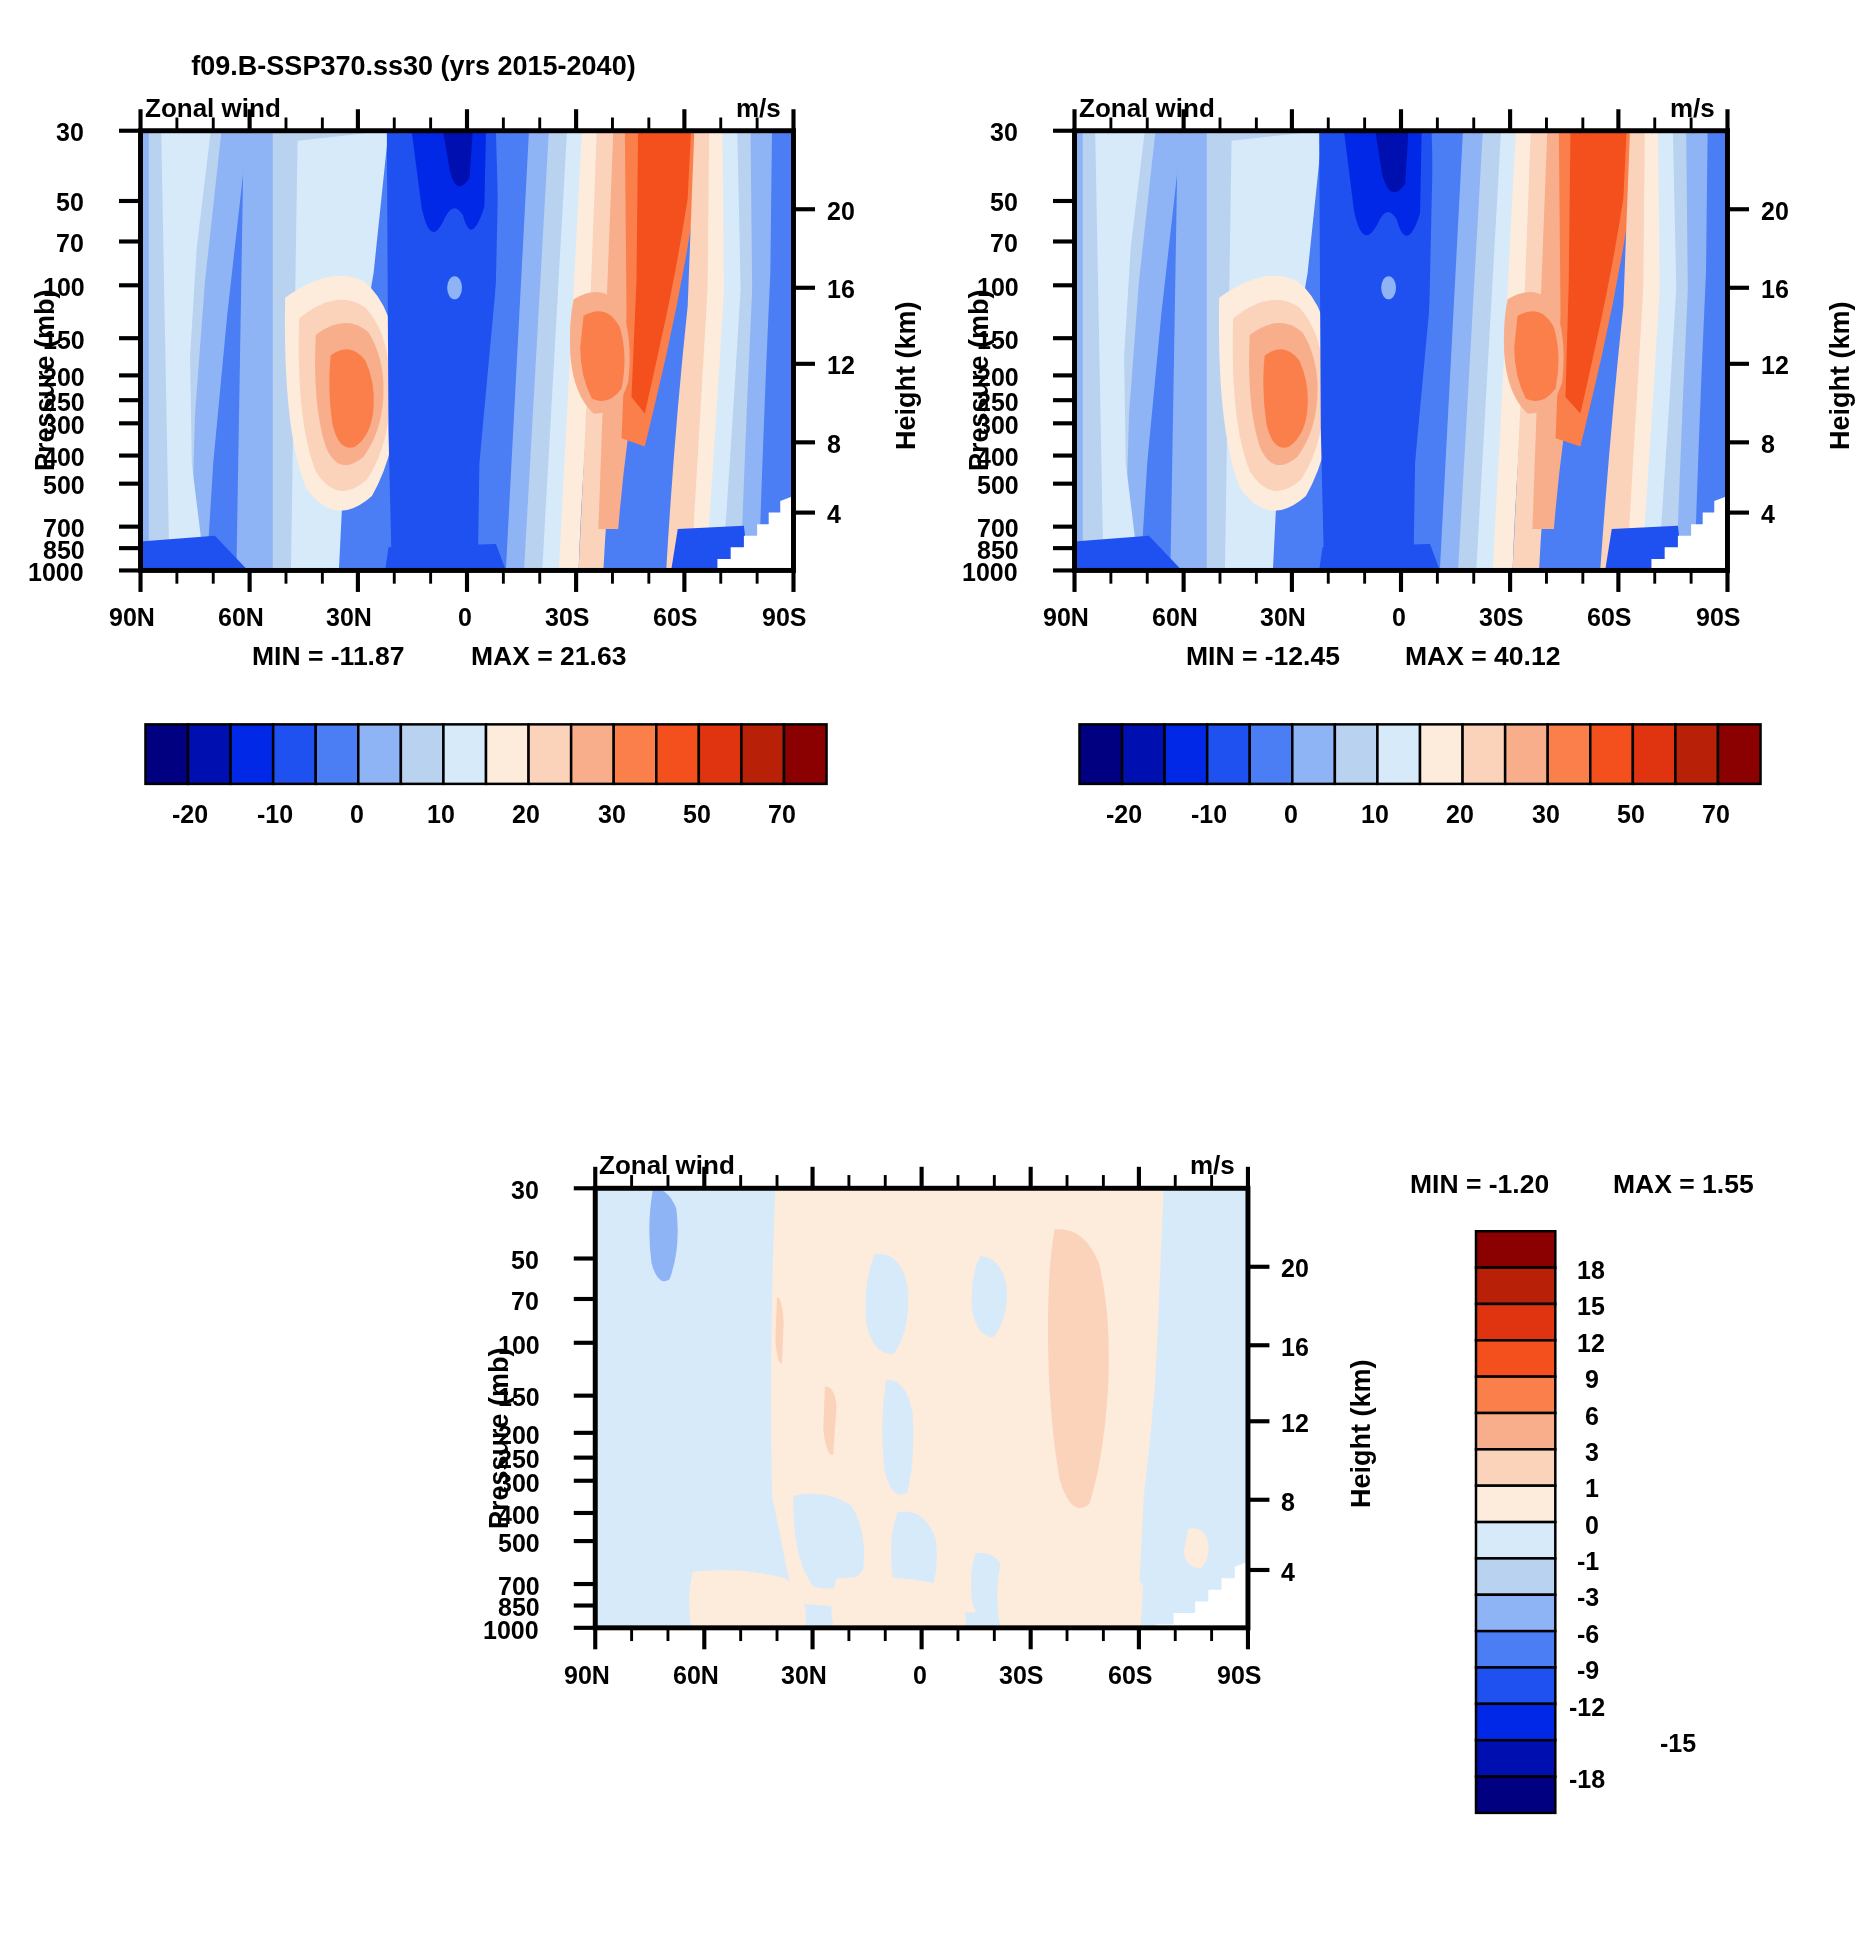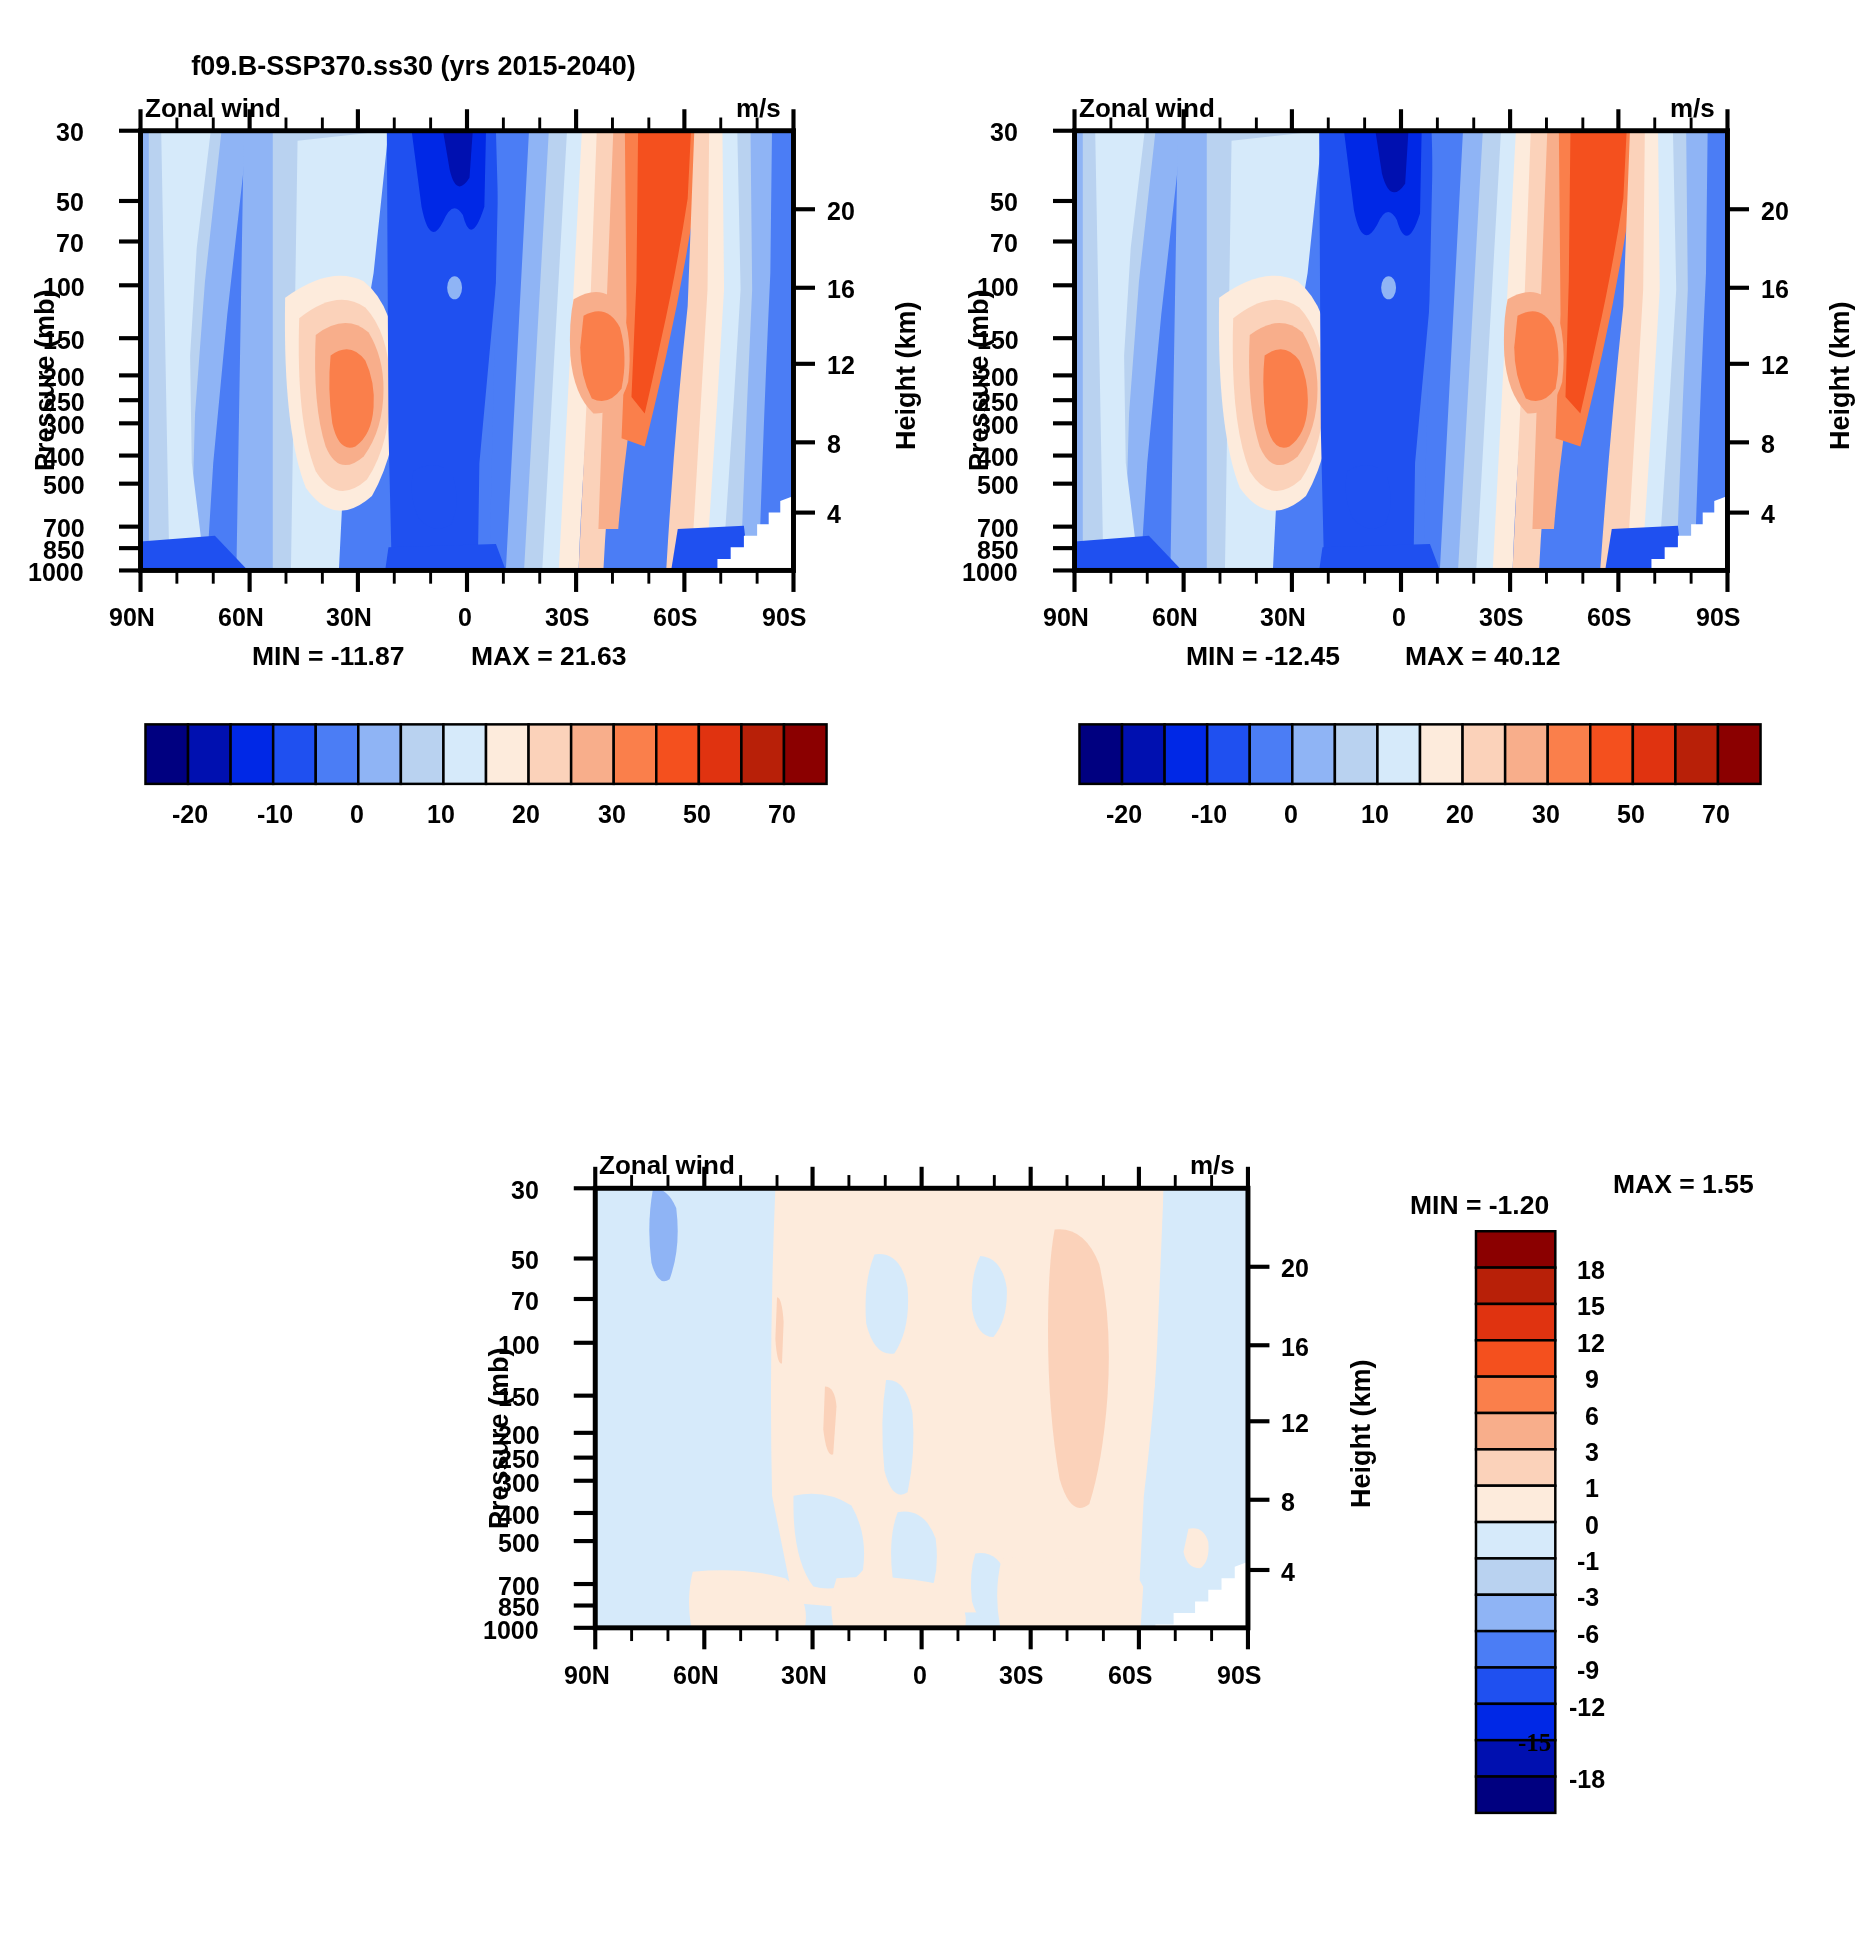--- a/index.html
+++ b/index.html
@@ -540,34 +540,34 @@
     <div class="axlab" style="left:1281px;top:492px;">4</div>
 
     <div class="axlab" style="left:564px;top:595px;">90N</div>
     <div class="axlab" style="left:673px;top:595px;">60N</div>
     <div class="axlab" style="left:781px;top:595px;">30N</div>
     <div class="axlab" style="left:913px;top:595px;">0</div>
     <div class="axlab" style="left:999px;top:595px;">30S</div>
     <div class="axlab" style="left:1108px;top:595px;">60S</div>
     <div class="axlab" style="left:1217px;top:595px;">90S</div>
 
-    <div class="minmax" style="left:1410px;top:103px;margin-top:21px;">MIN =  -1.20</div>
+    <div class="minmax" style="left:1410px;top:103px;">MIN =  -1.20</div>
     <div class="minmax" style="left:1613px;top:103px;">MAX =   1.55</div>
 
     <div class="cbnum" style="left:1577px;top:190px;">18</div>
     <div class="cbnum" style="left:1577px;top:226px;">15</div>
     <div class="cbnum" style="left:1577px;top:263px;">12</div>
     <div class="cbnum" style="left:1585px;top:299px;">9</div>
     <div class="cbnum" style="left:1585px;top:336px;">6</div>
     <div class="cbnum" style="left:1585px;top:372px;">3</div>
     <div class="cbnum" style="left:1585px;top:408px;">1</div>
     <div class="cbnum" style="left:1585px;top:445px;">0</div>
     <div class="cbnum" style="left:1577px;top:481px;">-1</div>
     <div class="cbnum" style="left:1577px;top:517px;">-3</div>
     <div class="cbnum" style="left:1577px;top:554px;">-6</div>
     <div class="cbnum" style="left:1577px;top:590px;">-9</div>
     <div class="cbnum" style="left:1569px;top:627px;">-12</div>
-    <div class="cbnum" style="left:1518px;top:663px;font-family:Liberation Serif, serif;">-15</div>
+    <div class="cbnum" style="left:1660px;top:663px;">-15</div>
     <div class="cbnum" style="left:1569px;top:699px;">-18</div>
   </div>
 
 </div>
 
 
 </body></html>

